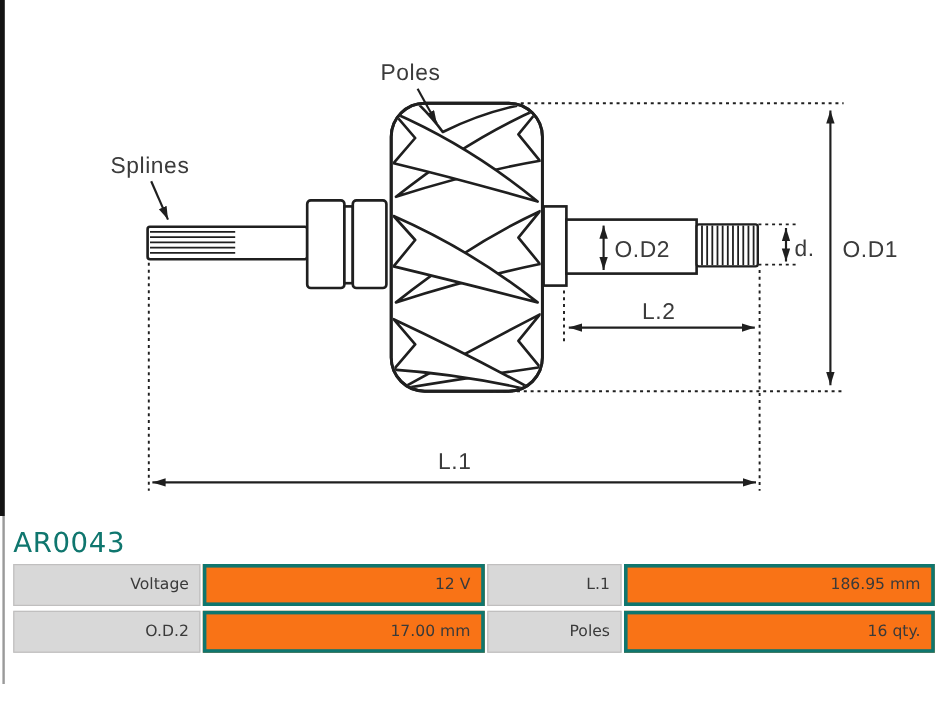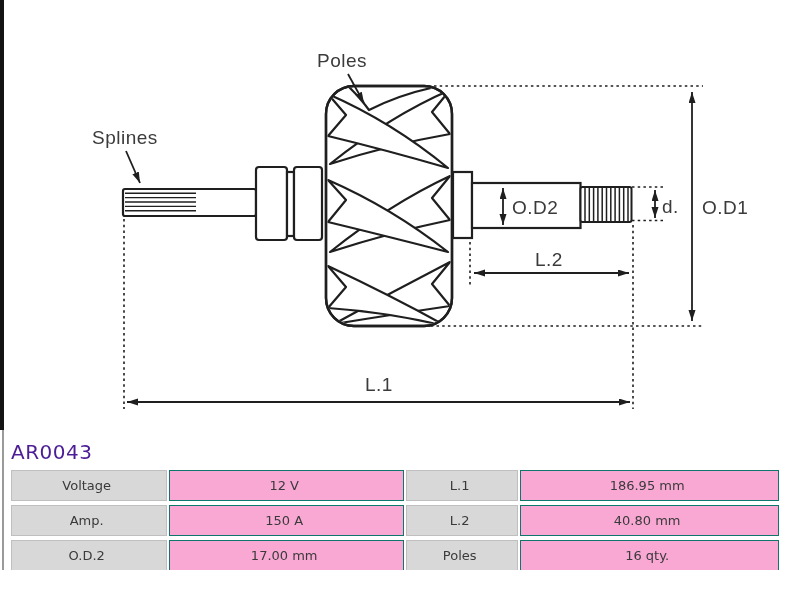--- a/index.html
+++ b/index.html
@@ -4,35 +4,35 @@
 <style>
   html,body{margin:0;padding:0;background:#ffffff;}
   .canvas{
     position:relative;width:791px;height:570px;background:#ffffff;overflow:hidden;
     font-family:"DejaVu Sans", sans-serif;
   }
   .drawing{position:absolute;left:0;top:0;}
   .part-title{
     position:absolute;left:11px;top:440px;
     font-family:"DejaVu Sans", sans-serif;
-    font-size:20px;font-weight:400;letter-spacing:0.5px;
-    color:#4c1d95;
+    font-size:23px;font-weight:400;letter-spacing:0.5px;
+    color:#0f766e;
   }
   .spec-table{
     position:absolute;left:9px;top:466px;width:772px;
     border-collapse:separate;border-spacing:2px 4px;
     table-layout:fixed;
   }
   .spec-table td{
     height:29px;font-size:13px;color:#3a3a3a;
-    text-align:center;padding:0 9px 0 4px;vertical-align:middle;
+    text-align:right;padding:0 9px 0 4px;vertical-align:middle;
     font-family:"DejaVu Sans", sans-serif;
   }
   .spec-table td.lab{background:#d8d8d8;border:1px solid #c0bfbf;}
-  .spec-table td.val{background:#f9a8d4;border:1px solid #0f766e;}
+  .spec-table td.val{background:#f97316;border:3px solid #0f766e;}
   .bottom-rule{position:absolute;left:0;top:602px;width:791px;height:1px;background:#b9b9b9;}
   .dim-text{
     font-family:"Liberation Sans", sans-serif;
     font-size:19px;fill:#3b3b3b;letter-spacing:0.5px;
   }
 </style>
 </head>
 <body>
 
 <div class="canvas">
@@ -160,26 +160,20 @@
         <col style="width:258px">
       </colgroup>
     <tbody>
       <tr>
         <td class="lab">Voltage</td>
         <td class="val">12 V</td>
         <td class="lab">L.1</td>
         <td class="val">186.95 mm</td>
       </tr>
       <tr>
-        <td class="lab">Amp.</td>
-        <td class="val">150 A</td>
-        <td class="lab">L.2</td>
-        <td class="val">40.80 mm</td>
-      </tr>
-      <tr>
         <td class="lab">O.D.2</td>
         <td class="val">17.00 mm</td>
         <td class="lab">Poles</td>
         <td class="val">16 qty.</td>
       </tr>
     </tbody>
   </table>
 
   <div class="bottom-rule"></div>
 </div>

